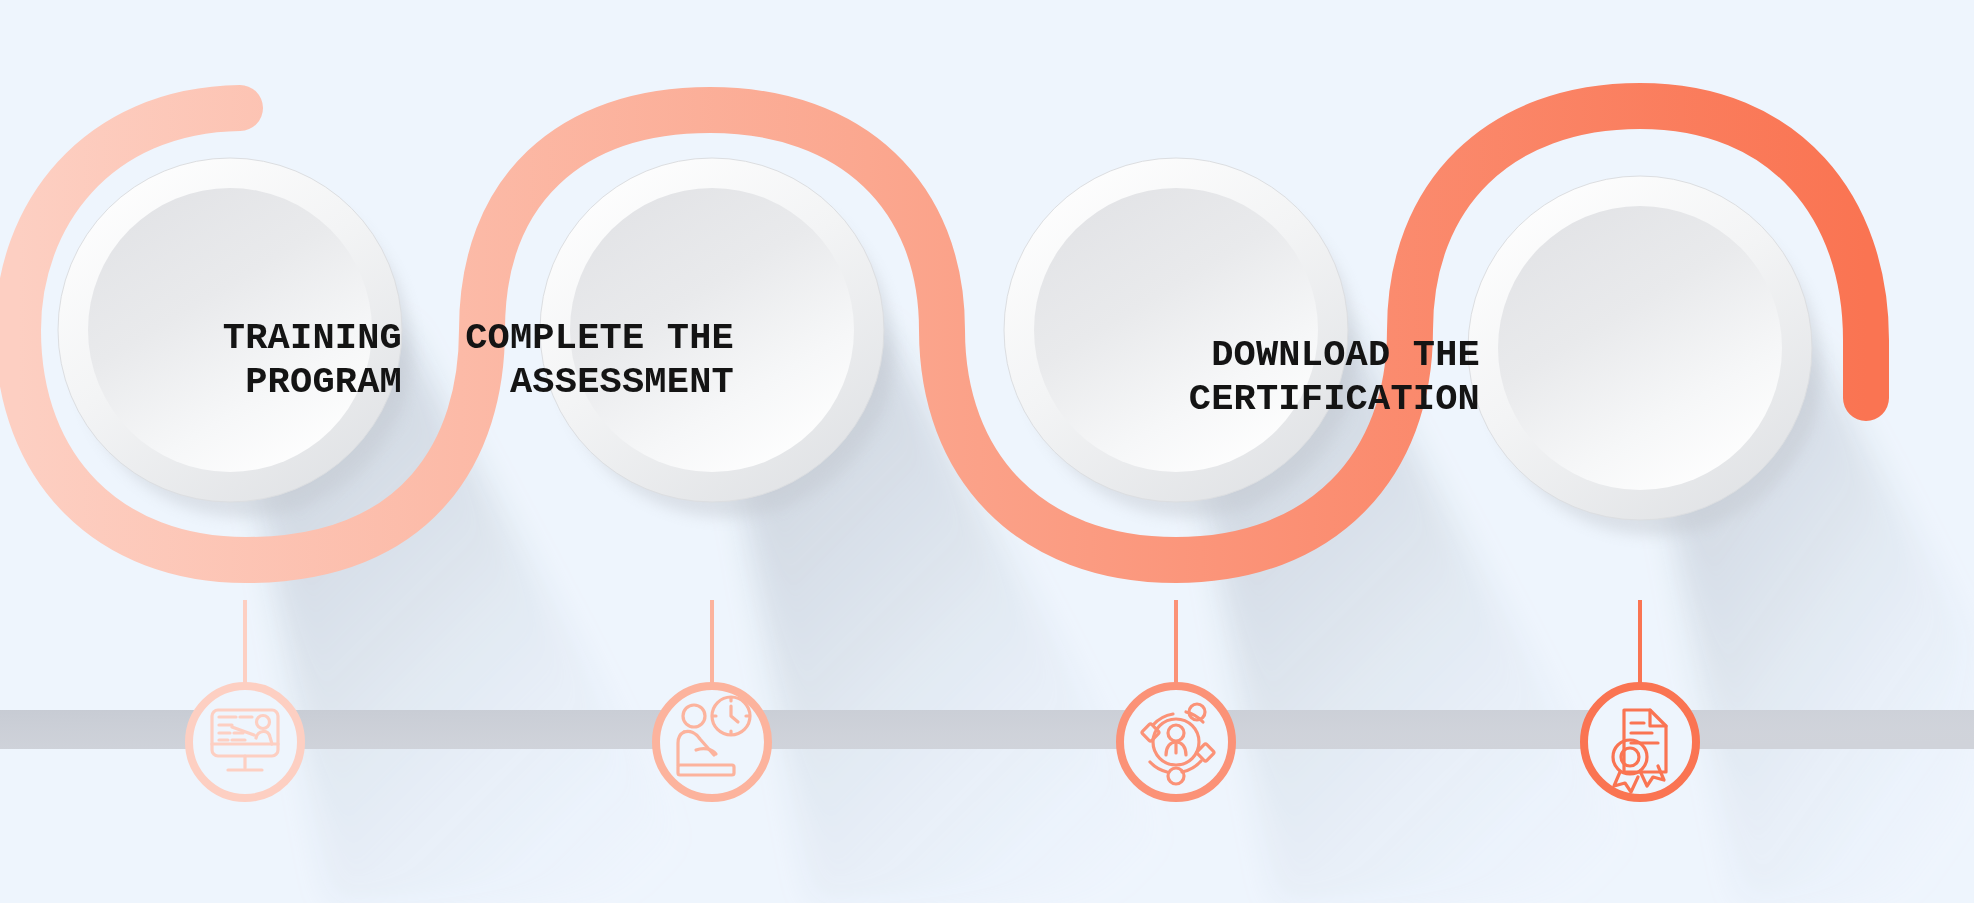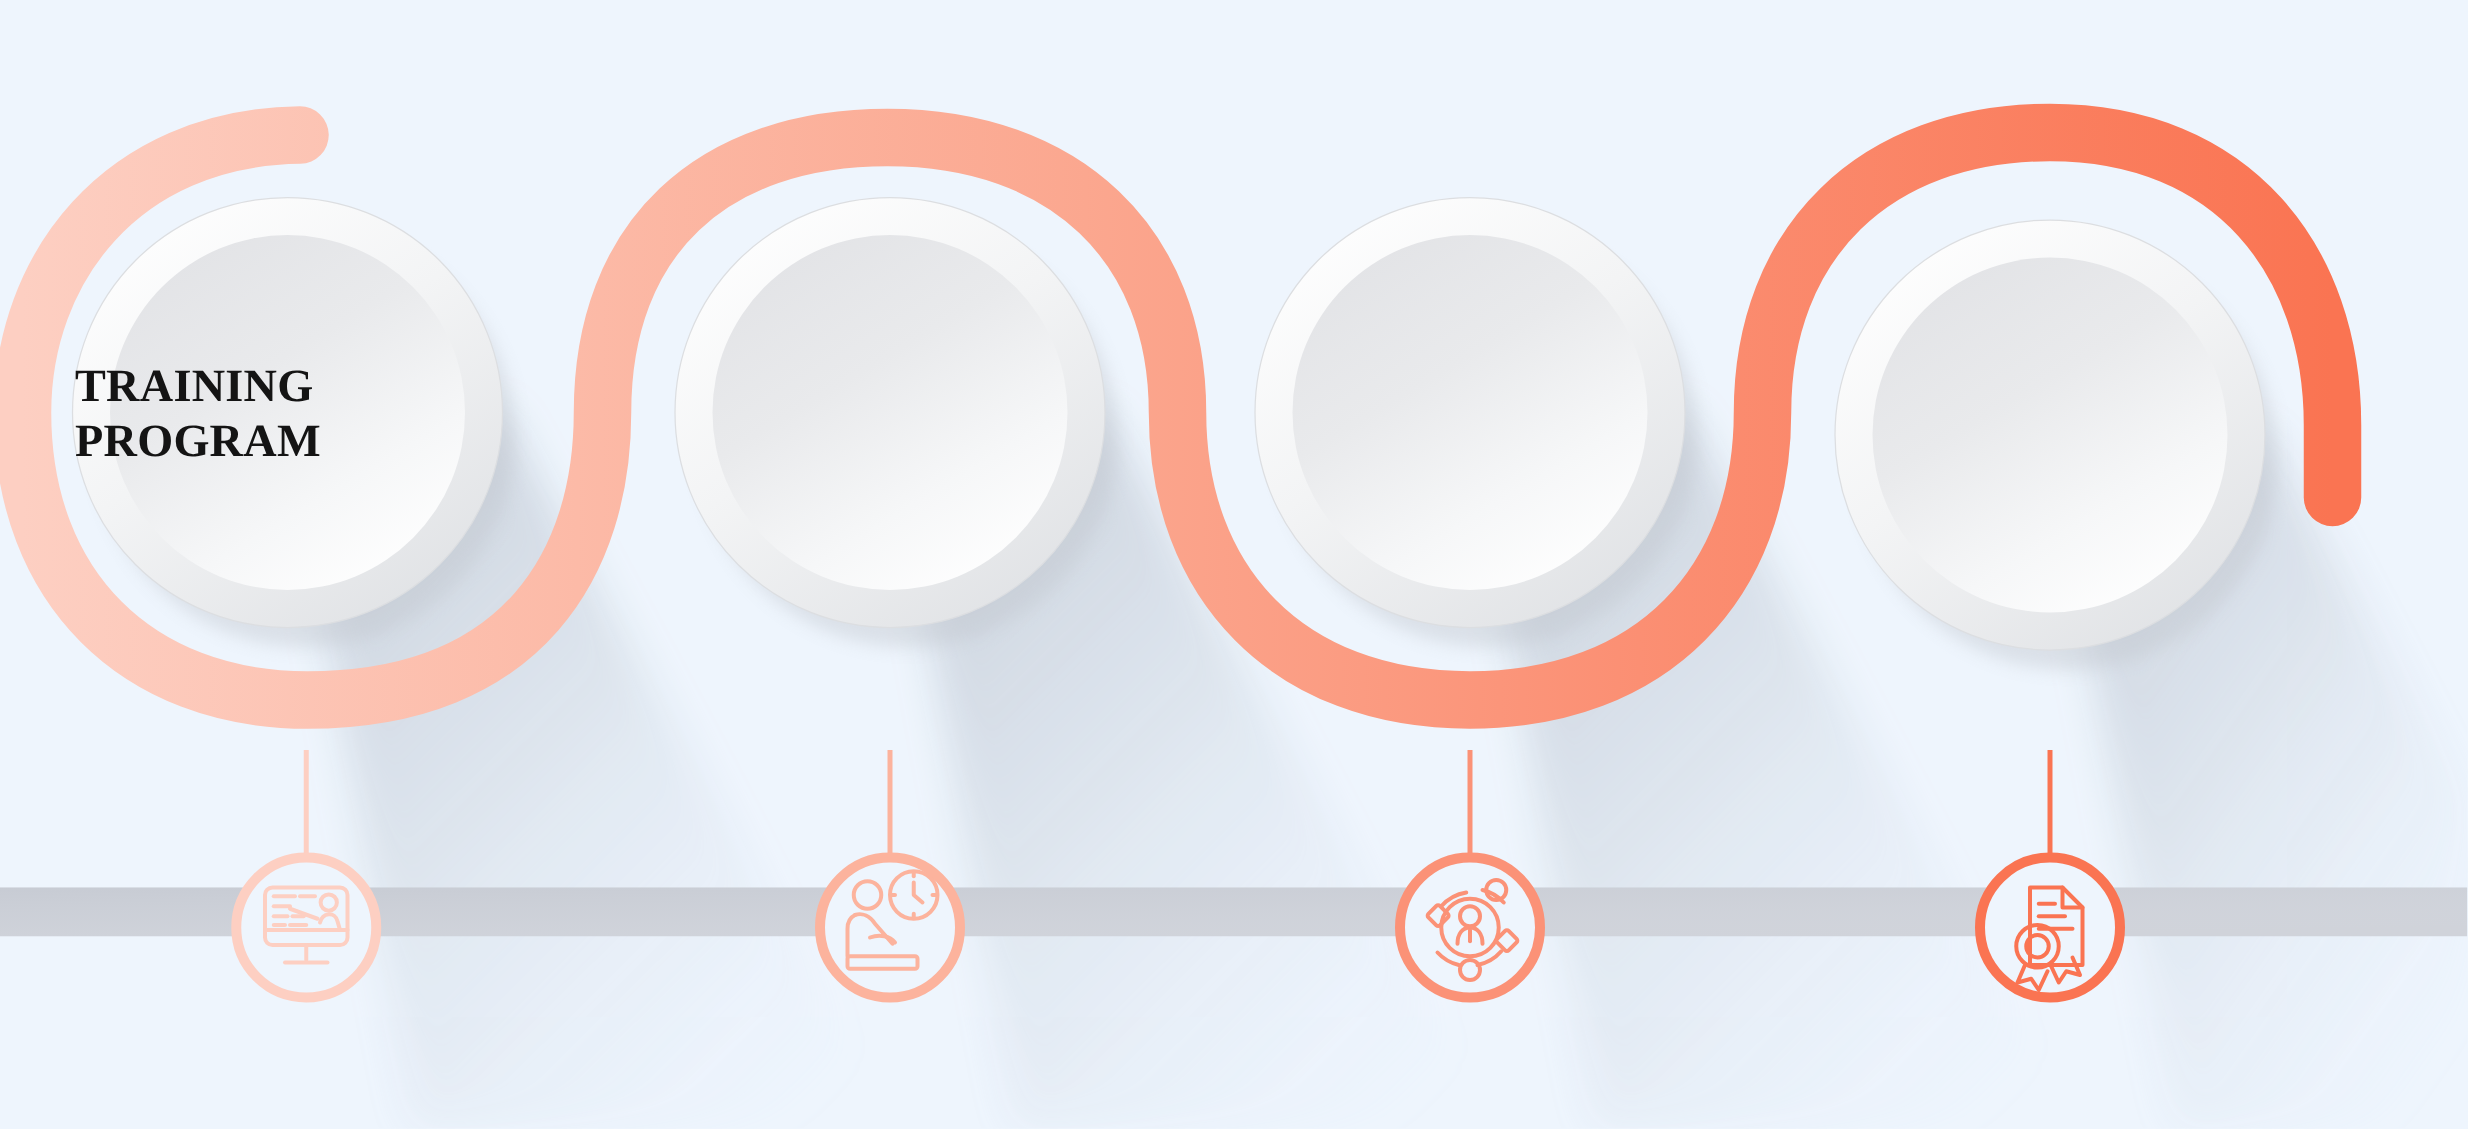--- a/index.html
+++ b/index.html
@@ -16,28 +16,29 @@
     font-family: "Liberation Sans", sans-serif;
   }
   #art {
     position: absolute;
     inset: 0;
     width: 1974px;
     height: 903px;
   }
   .step-label {
     position: absolute;
-    text-align: left;
-    font-family: Liberation Serif, serif;
+    text-align: right;
+    font-family: Liberation Mono, monospace;
     font-weight: bold;
     color: #141414;
     letter-spacing: 0.2px;
     line-height: 1.20;
     white-space: pre-line;
     pointer-events: none;
+    margin-top: 28px;
     -webkit-font-smoothing: antialiased;
   }
   .lbl1 { left: 60px;   top: 288px; width: 342px; font-size: 37px; }
   .lbl2 { left: 392px;  top: 288px; width: 342px; font-size: 37px; }
   .lbl3 { left: 758px;  top: 288px; width: 342px; font-size: 37px; }
   .lbl4 { left: 1120px; top: 305px; width: 360px; font-size: 37px; }
   .hit {
     position: absolute;
     border-radius: 50%;
   }
@@ -212,20 +213,24 @@
           <path d="M 1640 771 l 7 15 l 6 -9 l 11 3 l -6 -14"></path>
           <circle cx="1630" cy="757" r="17"></circle>
           <circle cx="1630" cy="757" r="9"></circle>
         </g>
       </g>
     </g>
   </svg>
 
   <div class="step-label lbl1">TRAINING
 PROGRAM</div>
+  <div class="step-label lbl2">COMPLETE THE
+ASSESSMENT</div>
+  <div class="step-label lbl4">DOWNLOAD THE
+CERTIFICATION</div>
 
   <div class="hit" style="left:58px;top:158px;width:344px;height:344px;"></div>
   <div class="hit" style="left:540px;top:158px;width:344px;height:344px;"></div>
   <div class="hit" style="left:1004px;top:158px;width:344px;height:344px;"></div>
   <div class="hit" style="left:1468px;top:176px;width:344px;height:344px;"></div>
   <div class="hit" style="left:185px;top:682px;width:120px;height:120px;"></div>
   <div class="hit" style="left:652px;top:682px;width:120px;height:120px;"></div>
   <div class="hit" style="left:1116px;top:682px;width:120px;height:120px;"></div>
   <div class="hit" style="left:1580px;top:682px;width:120px;height:120px;"></div>
 

